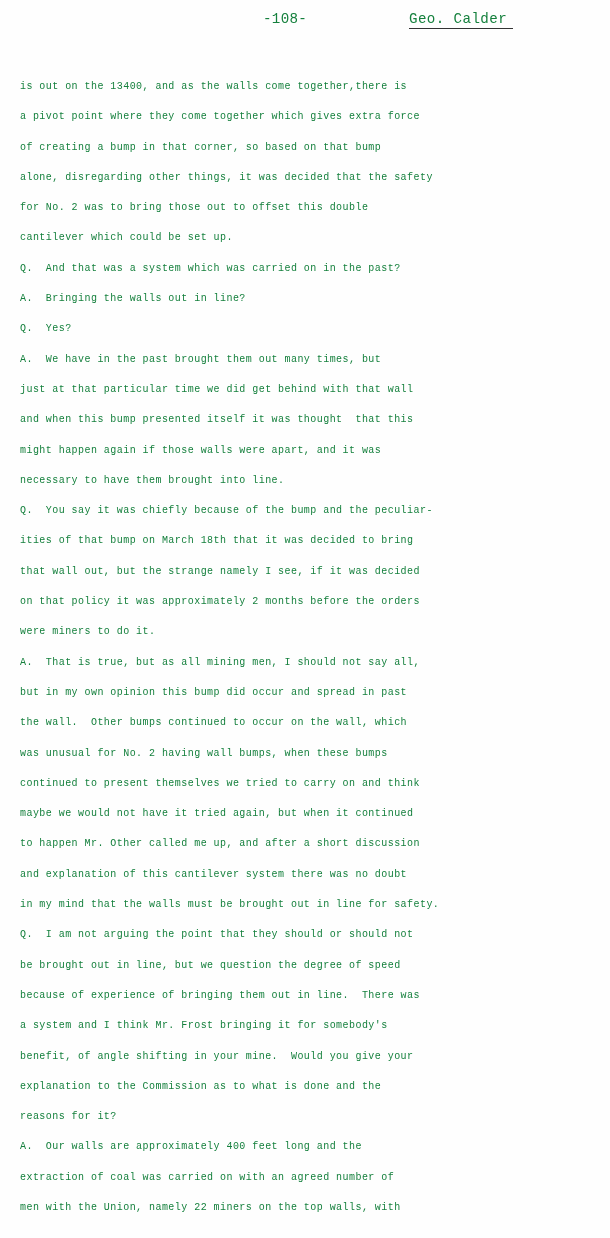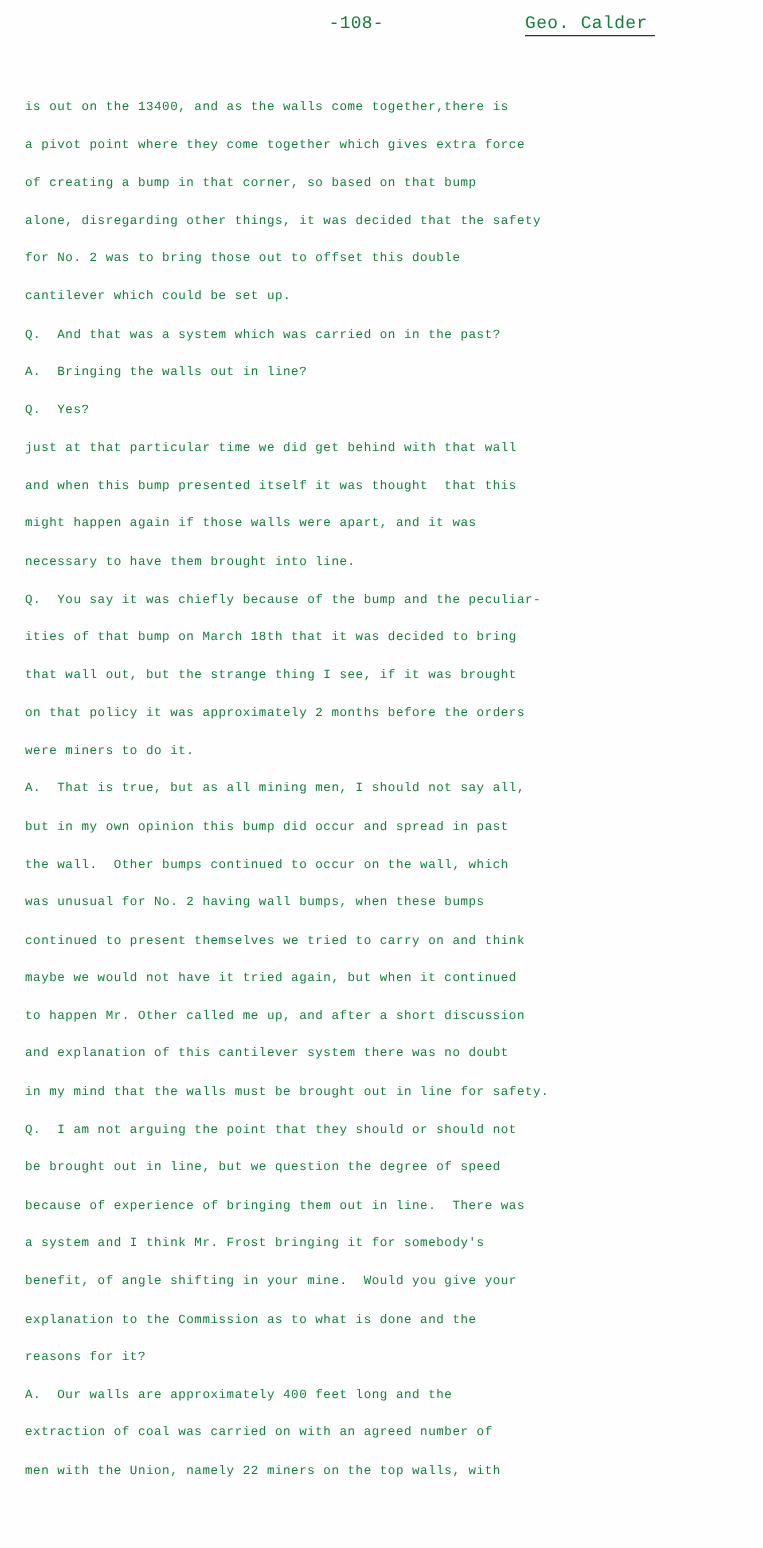--- a/index.html
+++ b/index.html
@@ -6,21 +6,21 @@
     body { width: 610px; height: 1238px; position: relative; overflow: hidden; }
     .page {
       position: absolute; left: 0; top: 0; width: 610px; height: 1238px;
       background: #fefefe;
       font-family: "Liberation Mono", "DejaVu Sans Mono", monospace;
       color: #15803d;
     }
     .header { position: absolute; top: 11px; left: 0; width: 610px; height: 22px; font-size: 14.2px; }
     .page-number { position: absolute; left: 263px; top: 0; letter-spacing: 0.3px; }
     .witness-name {
-      position: absolute; left: 420px; top: 0; letter-spacing: 0.4px;
+      position: absolute; left: 409px; top: 0; letter-spacing: 0.4px;
       border-bottom: 1px solid #333; padding-right: 6px; padding-bottom: 1px;
     }
     .body-text {
       position: absolute; left: 20px; top: 40px; width: 590px;
       font-size: 10px; line-height: 30.3px; letter-spacing: 0.45px; margin-top: 32px;
     }
     .line { white-space: pre; height: 30.3px; display: block; }
   </style>
 </head>
 <body>
@@ -34,27 +34,28 @@
   <div class="body-text">
     <span class="line">is out on the 13400, and as the walls come together,there is</span>
     <span class="line">a pivot point where they come together which gives extra force</span>
     <span class="line">of creating a bump in that corner, so based on that bump</span>
     <span class="line">alone, disregarding other things, it was decided that the safety</span>
     <span class="line">for No. 2 was to bring those out to offset this double</span>
     <span class="line">cantilever which could be set up.</span>
     <span class="line">Q.  And that was a system which was carried on in the past?</span>
     <span class="line">A.  Bringing the walls out in line?</span>
     <span class="line">Q.  Yes?</span>
+    <span class="line">A.  We have in the past brought them out many times, but</span>
     <span class="line">just at that particular time we did get behind with that wall</span>
     <span class="line">and when this bump presented itself it was thought  that this</span>
     <span class="line">might happen again if those walls were apart, and it was</span>
     <span class="line">necessary to have them brought into line.</span>
     <span class="line">Q.  You say it was chiefly because of the bump and the peculiar-</span>
     <span class="line">ities of that bump on March 18th that it was decided to bring</span>
-    <span class="line">that wall out, but the strange thing I see, if it was brought</span>
+    <span class="line">that wall out, but the strange namely I see, if it was decided</span>
     <span class="line">on that policy it was approximately 2 months before the orders</span>
     <span class="line">were miners to do it.</span>
     <span class="line">A.  That is true, but as all mining men, I should not say all,</span>
     <span class="line">but in my own opinion this bump did occur and spread in past</span>
     <span class="line">the wall.  Other bumps continued to occur on the wall, which</span>
     <span class="line">was unusual for No. 2 having wall bumps, when these bumps</span>
     <span class="line">continued to present themselves we tried to carry on and think</span>
     <span class="line">maybe we would not have it tried again, but when it continued</span>
     <span class="line">to happen Mr. Other called me up, and after a short discussion</span>
     <span class="line">and explanation of this cantilever system there was no doubt</span>

